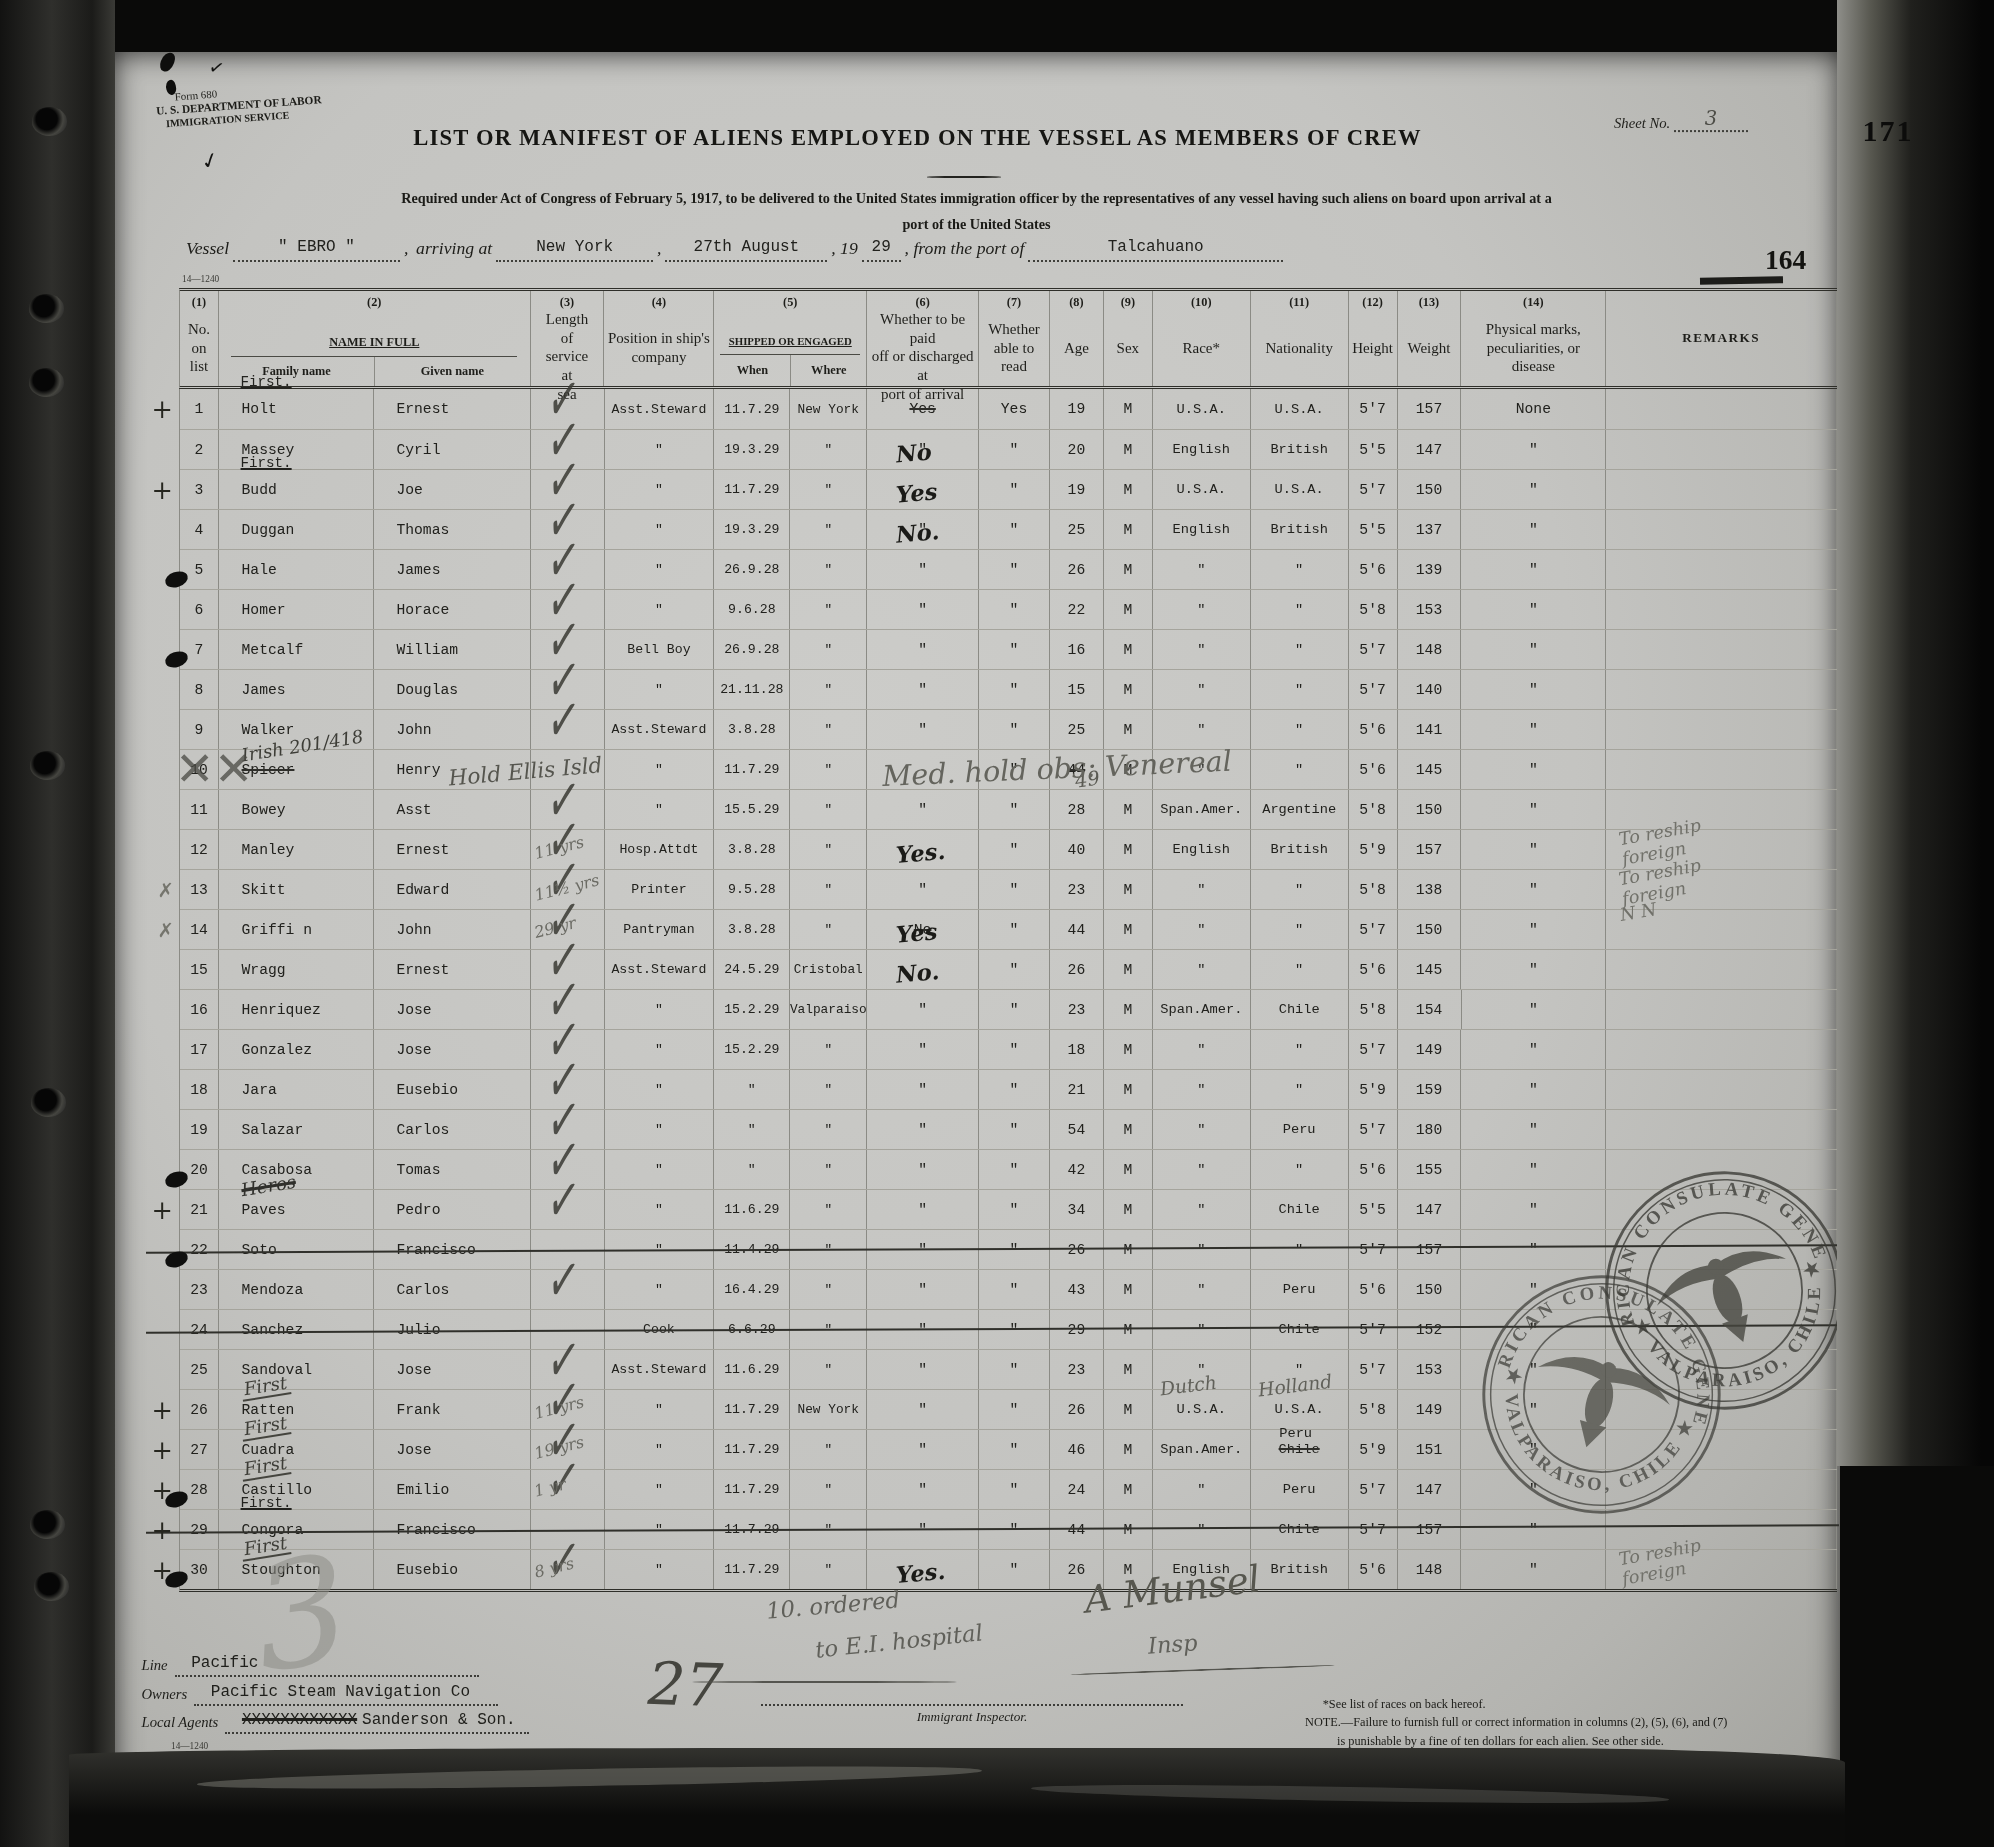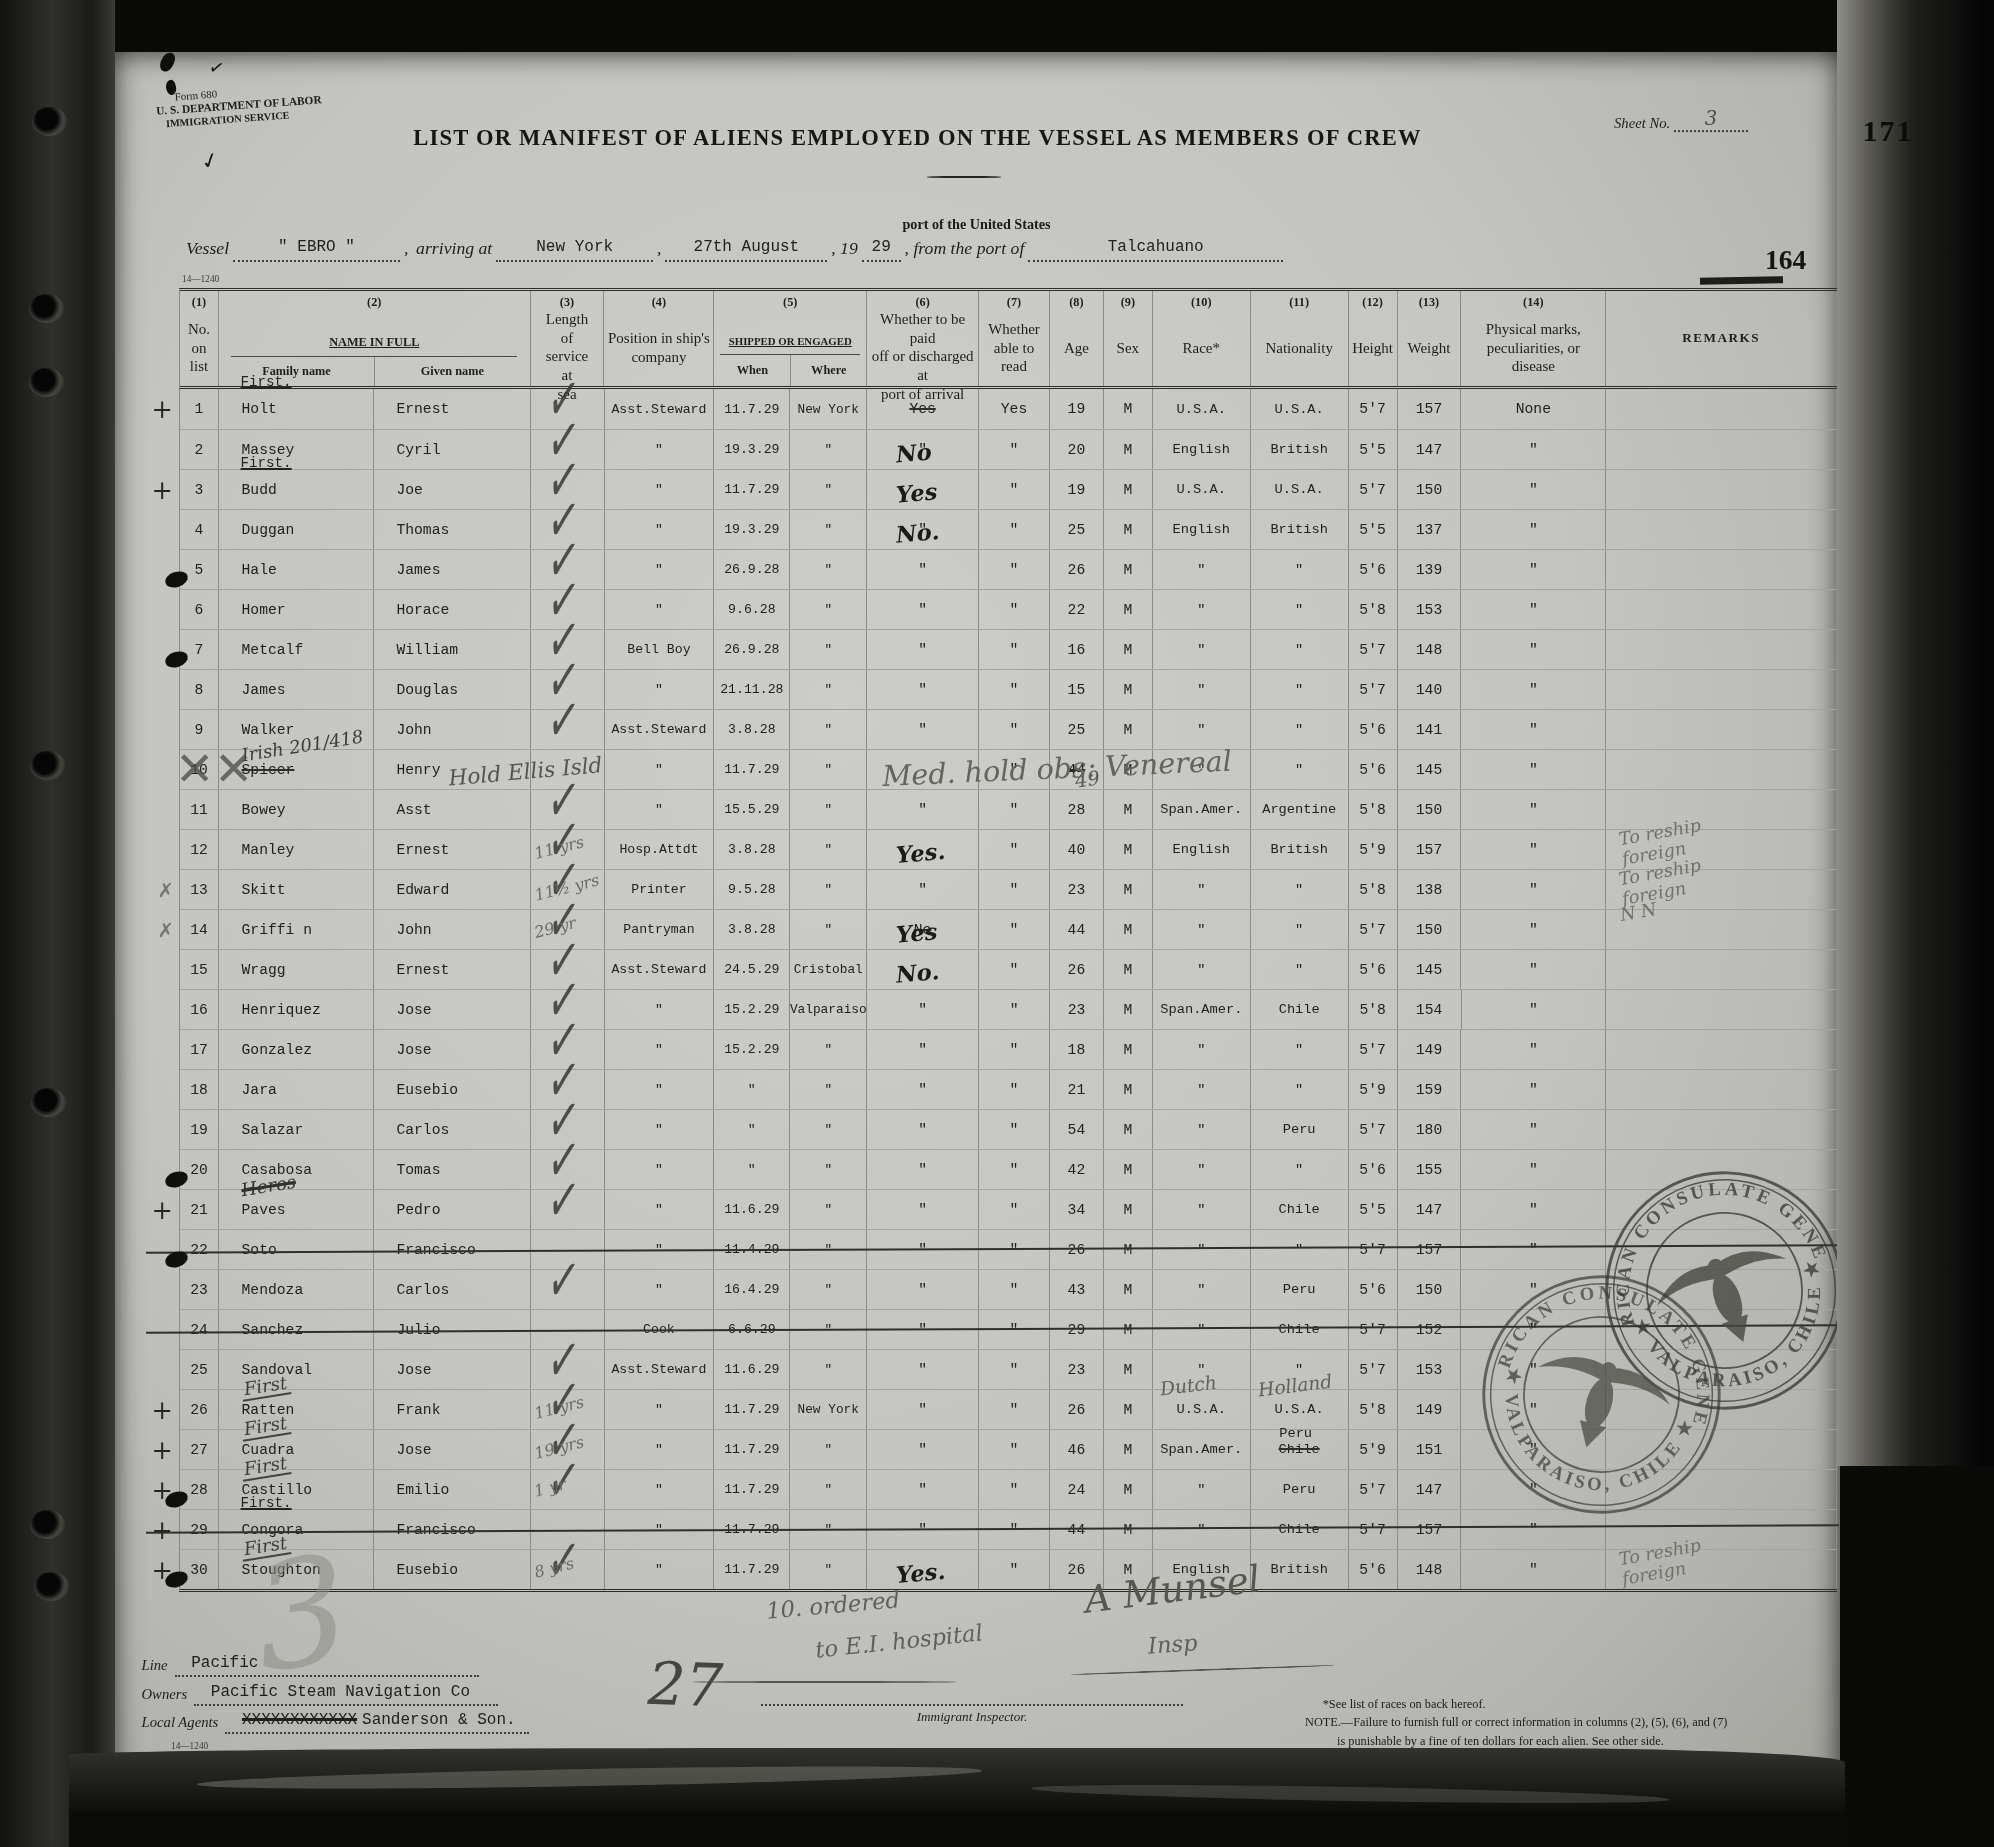--- a/index.html
+++ b/index.html
@@ -145,20 +145,21 @@
       <div class="f2">IMMIGRATION SERVICE</div>
     </div>
 
     <div id="sheet">
       <span>Sheet No.</span>
       <span class="shval">3</span>
     </div>
 
     <div id="title">LIST OR MANIFEST OF ALIENS EMPLOYED ON THE VESSEL AS MEMBERS OF CREW</div>
     <div id="title-rule"></div>
+    <div class="subt" id="sub1">Required under Act of Congress of February 5, 1917, to be delivered to the United States immigration officer by the representatives of any vessel having such aliens on board upon arrival at a</div>
     <div class="subt" id="sub2">port of the United States</div>
 
     <div id="vessel-row">
       <span class="vlab">Vessel</span>
       <span class="vval" style="width:167px">" EBRO "</span>
       <span class="vlab">,</span>
       <span class="vlab">arriving at</span>
       <span class="vval" style="width:157px">New York</span>
       <span class="vlab">,</span>
       <span class="vval" style="width:162px">27th August</span>

